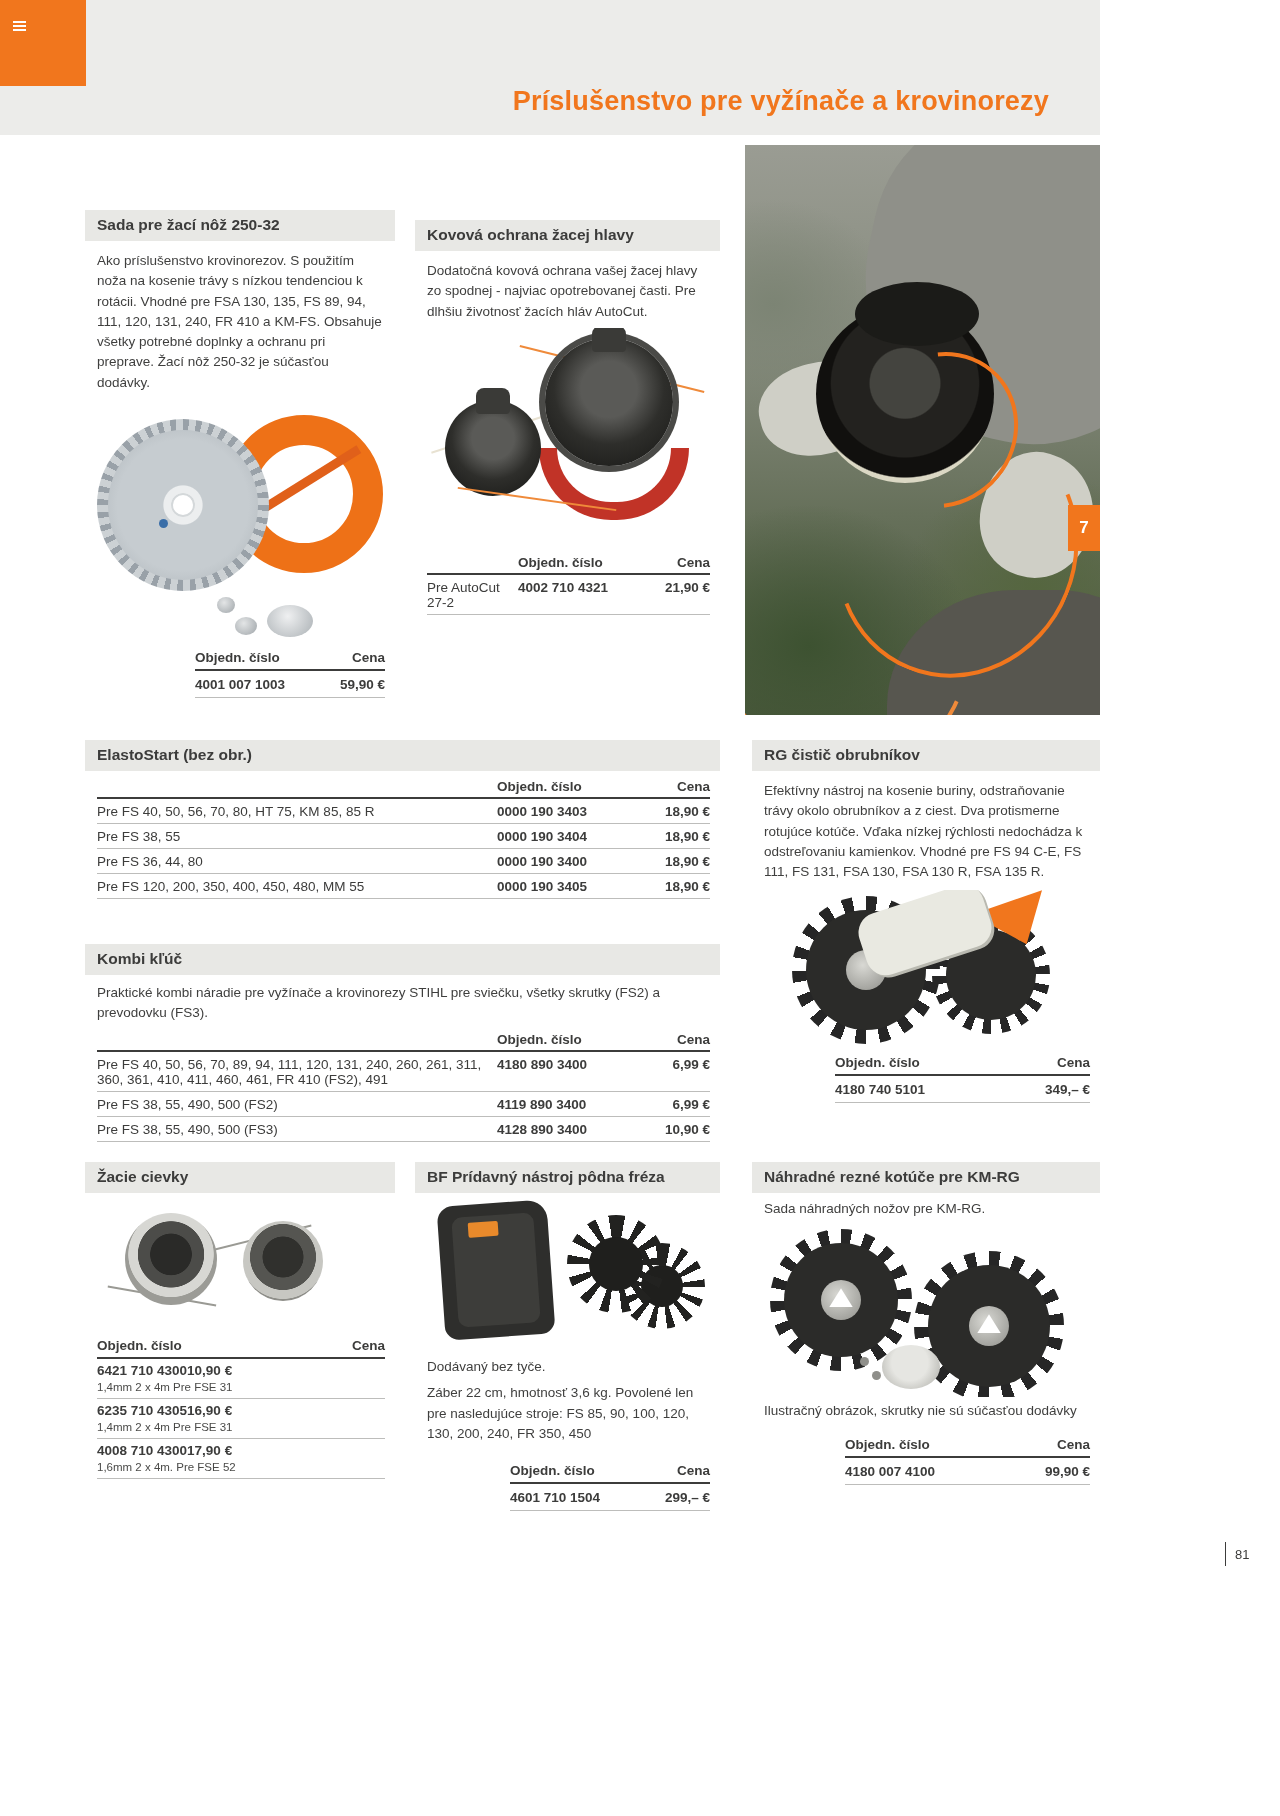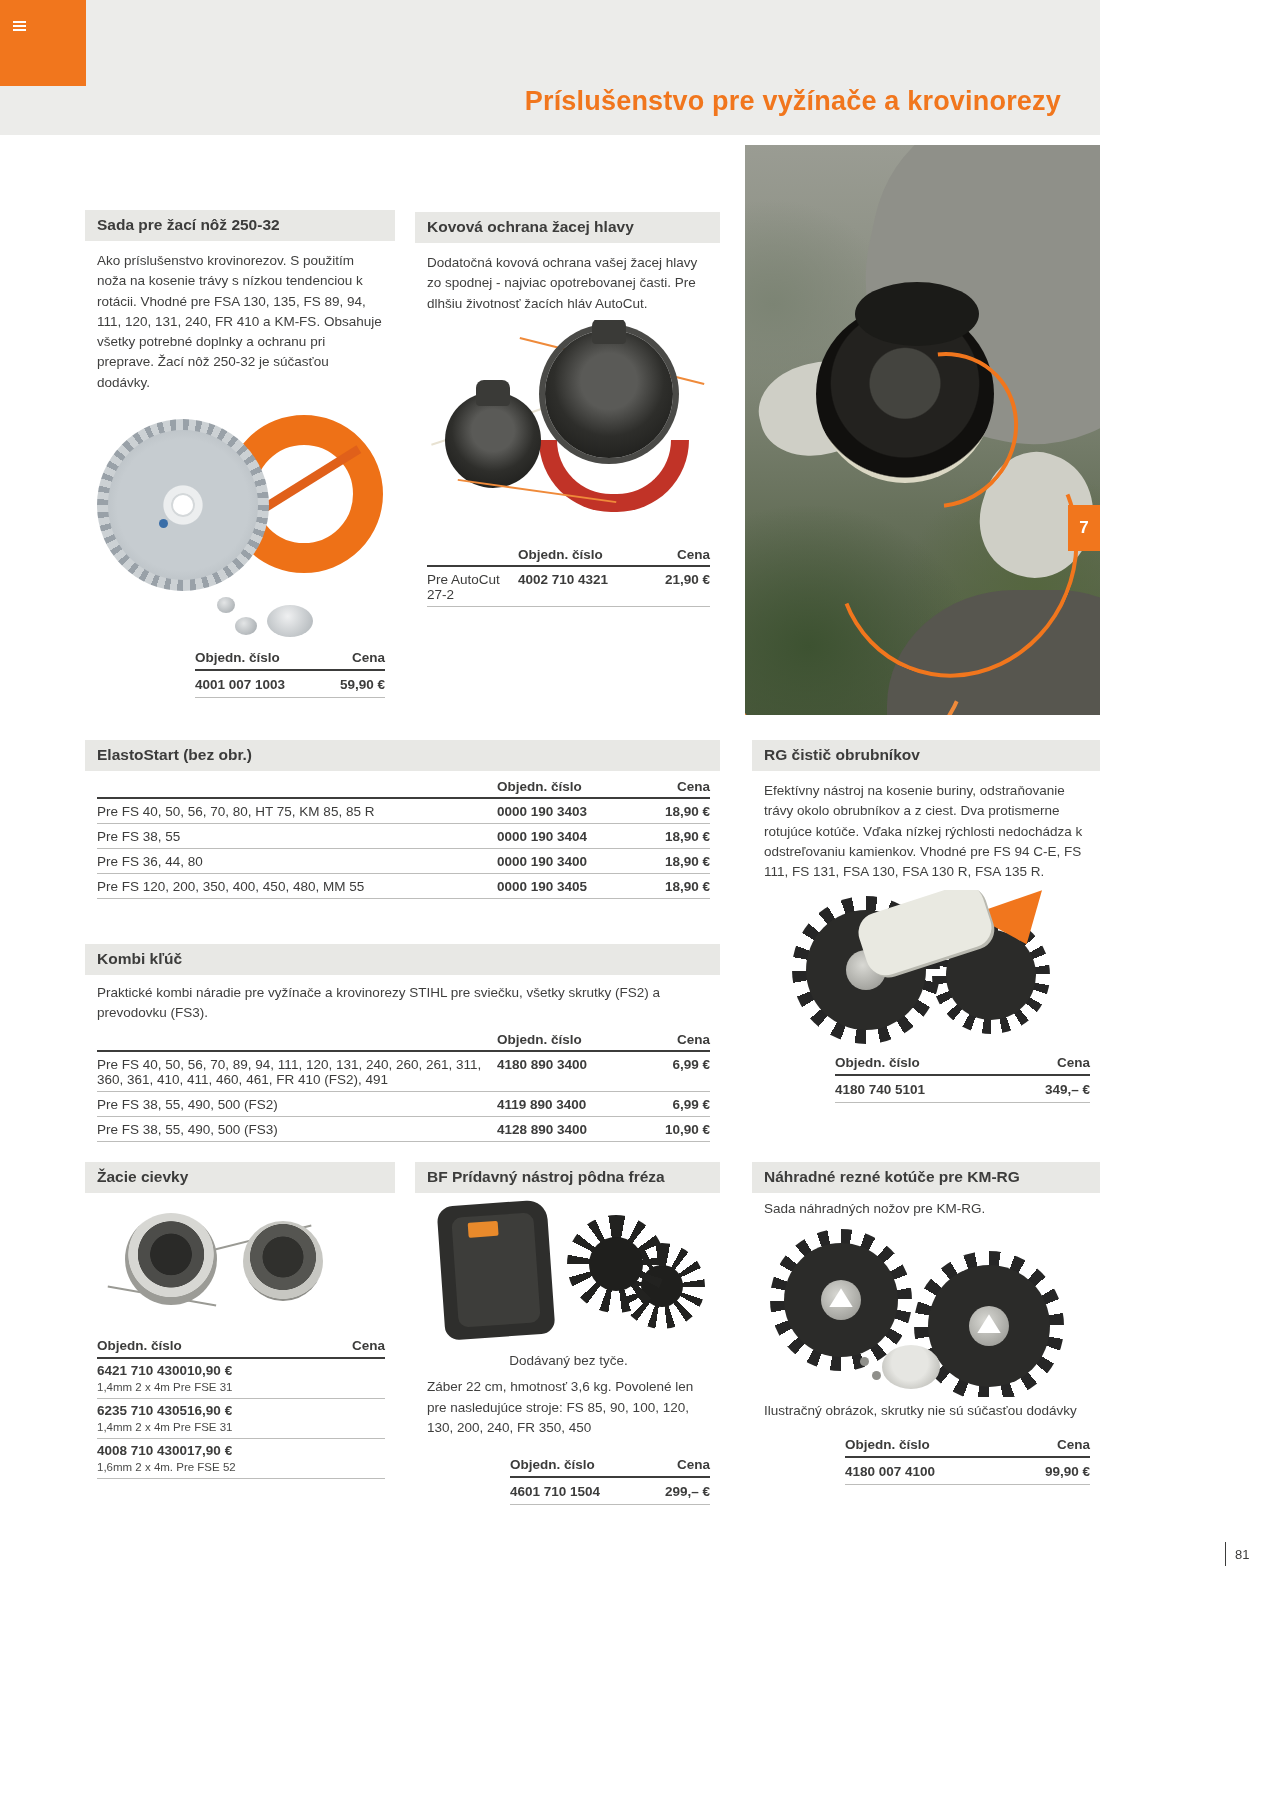--- a/index.html
+++ b/index.html
@@ -5,21 +5,21 @@
   * { margin:0; padding:0; box-sizing:border-box; }
   html,body { background:#ffffff; }
   body { font-family:"Liberation Sans", sans-serif; color:#3c3c3b; }
   .page { position:relative; width:1280px; height:1816px; background:#ffffff; overflow:hidden; }
 
   
   .topband { position:absolute; left:0; top:0; width:1100px; height:135px; background:#ececea; }
   .logo-block { position:absolute; left:0; top:0; width:86px; height:86px; background:#f1761d; }
   .hamburger { position:absolute; left:13px; top:21px; width:13px; cursor:pointer; }
   .hamburger span { display:block; height:2px; background:#ffffff; margin-bottom:2px; }
-  .page-title { position:absolute; left:16px; top:86px; width:1045px; text-align:right;
+  .page-title { position:absolute; left:4px; top:86px; width:1045px; text-align:right;
     font-size:27px; font-weight:bold; color:#f1761d; letter-spacing:0.2px; }
 
   
   .sec { position:absolute; }
   .sec-h { background:#e8e8e5; color:#3c3c3b; font-weight:bold; font-size:15.5px;
     padding:6px 12px 7px; }
   .inner { padding:0 10px 0 12px; }
   .body-txt { font-size:13.5px; line-height:1.5; margin-top:10px; color:#3f3f3e; }
 
   
@@ -217,21 +217,21 @@
           <span>Cena</span>
         </div>
         <div class="mv">
           <span>4001 007 1003</span>
           <span>59,90 €</span>
         </div>
       </div>
     </div>
   </section>
 
-  <section class="sec" style="left:415px; top:212px; width:305px;">
+  <section class="sec" style="left:415px; top:220px; width:305px;">
     <div class="sec-h">Kovová ochrana žacej hlavy</div>
     <div class="inner">
       <p class="body-txt">Dodatočná kovová ochrana vašej žacej hlavy zo spodnej - najviac opotrebovanej časti. Pre dlhšiu životnosť žacích hláv AutoCut.</p>
       <div class="img-box kov-img">
         <div class="string s1"></div>
         <div class="string s2"></div>
         <div class="guard-red"></div>
         <div class="trim-head h2">
           <div class="head-knob"></div>
         </div>
@@ -392,21 +392,21 @@
           <div class="bf-shield-inner"></div>
           <div class="bf-sticker"></div>
         </div>
         <div class="bf-wheel bw2">
           <div class="bf-core"></div>
         </div>
         <div class="bf-wheel bw1">
           <div class="bf-core"></div>
         </div>
       </div>
-      <p class="body-txt" style="margin-top:2px; text-align:center;">Dodávaný bez tyče.</p>
+      <p class="body-txt" style="margin-top:8px; text-align:left;">Dodávaný bez tyče.</p>
       <p class="body-txt" style="margin-top:6px;">Záber 22 cm, hmotnosť 3,6 kg. Povolené len pre nasledujúce stroje: FS 85, 90, 100, 120, 130, 200, 240, FR 350, 450</p>
       <div class="mini" style="width:200px; margin-left:auto; margin-top:16px;">
         <div class="mh">
           <span>Objedn. číslo</span>
           <span>Cena</span>
         </div>
         <div class="mv">
           <span>4601 710 1504</span>
           <span>299,– €</span>
         </div>

